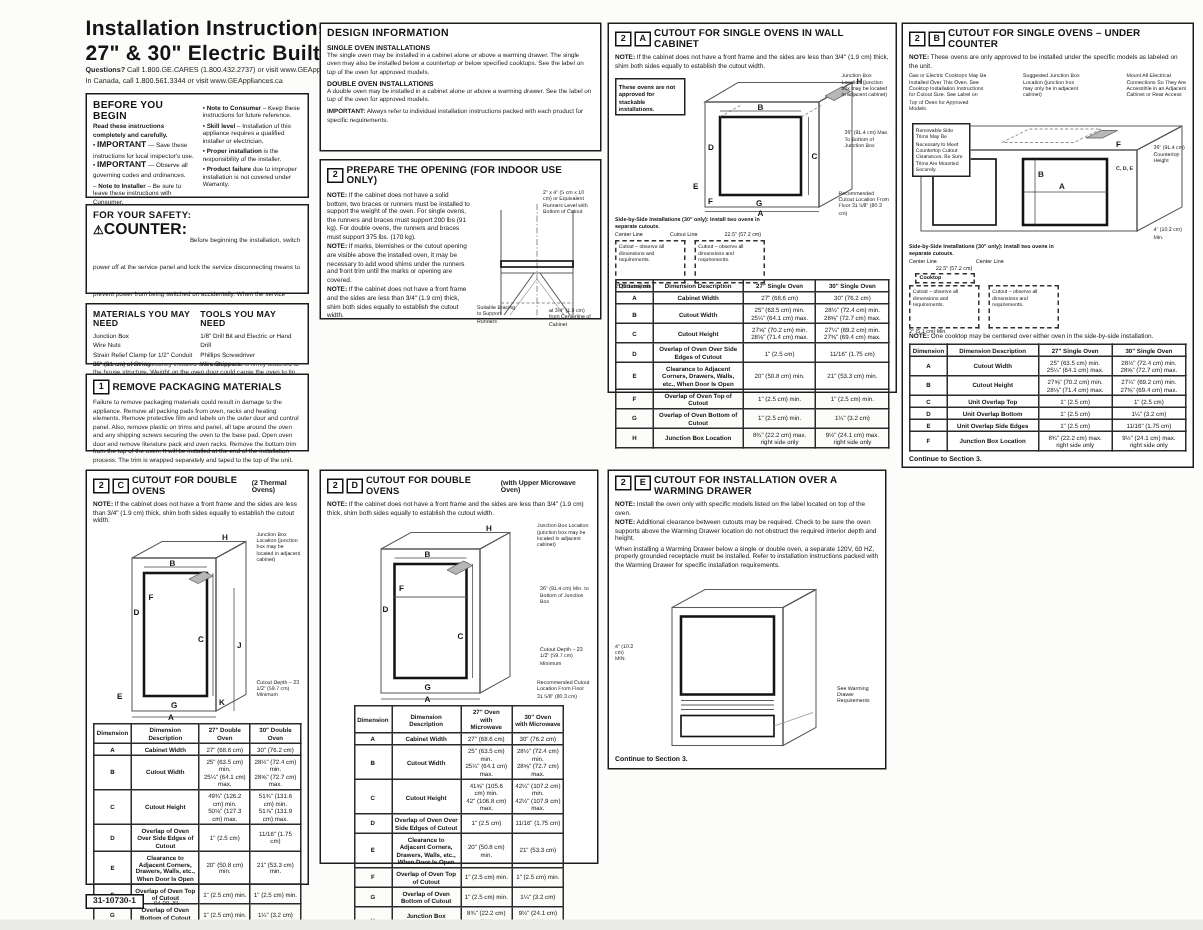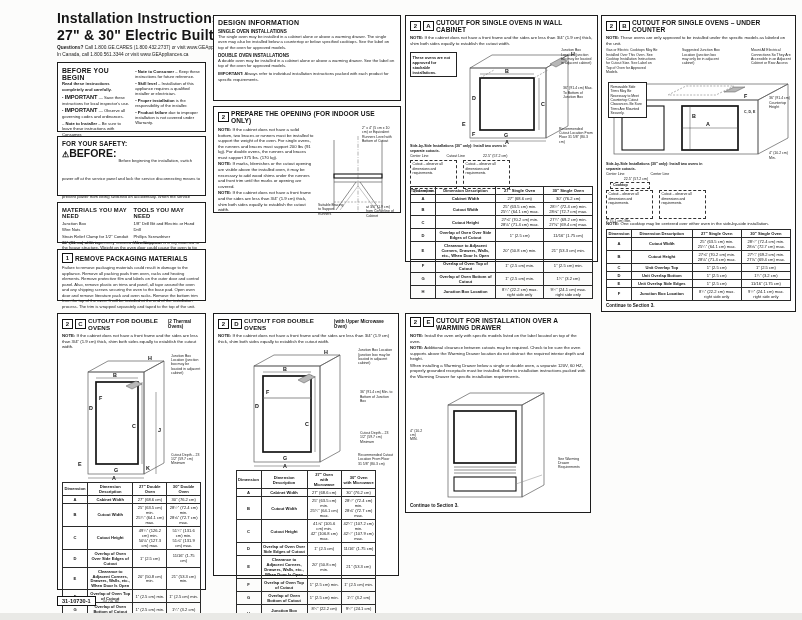--- a/index.html
+++ b/index.html
@@ -82,21 +82,21 @@
         <div class="bullet">• <span class="lead">Proper installation</span><span> is the responsibility of the installer.</span></div>
         <div class="bullet">• <span class="lead">Product failure</span><span> due to improper installation is not covered under Warranty.</span></div>
       </div>
     </div>
     <div class="p att" style="margin-top:2px;"><span class="lead">ATTENTION INSTALLER:</span><span> All electric wall ovens must be hard-wired (direct wired) into an approved junction box. A plug and receptacle is NOT permitted on these products.</span></div>
   </div>
 
   <div class="box" style="left:57px;top:136px;width:149px;height:60px;">
     <div class="bh" style="font-size:6.4px;">FOR YOUR SAFETY:</div>
     <div style="margin-top:1px;">
-      <span class="warnword"><span class="warnicon">⚠</span><span>BEFORE:</span></span>
+      <span class="warnword"><span class="warnicon">⚠</span><span>COUNTER:</span></span>
       <span class="p">Before beginning the installation, switch power off at the service panel and lock the service disconnecting means to prevent power from being switched on accidentally. When the service disconnecting means cannot be locked, securely fasten a prominent warning device, such as a tag, to the service panel.</span>
     </div>
     <div class="p" style="clear:both;margin-top:1.5px;">Be sure the oven is securely installed in a cabinet that is firmly attached to the house structure. Weight on the oven door could cause the oven to tip and result in injury. Never allow anyone to climb, sit, stand or hang on the oven door.</div>
     <div class="p" style="margin-top:1.5px;">Make sure the wall coverings, counters and cabinets around the oven can withstand the heat (up to 200°F [93.3°C]) generated by the oven.</div>
   </div>
 
   <div class="box" style="left:57px;top:202px;width:149px;height:41px;">
     <div class="cols">
       <div>
         <div class="bh" style="font-size:5.8px;">MATERIALS YOU MAY NEED</div>

